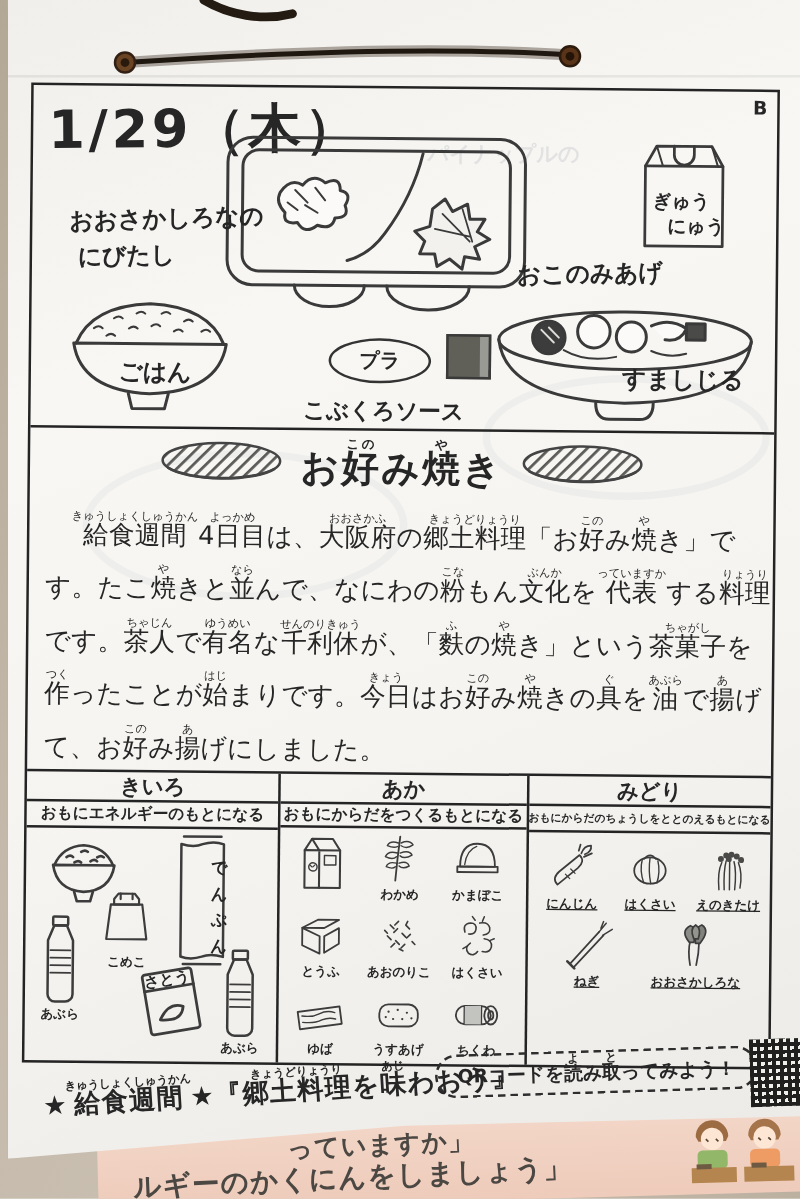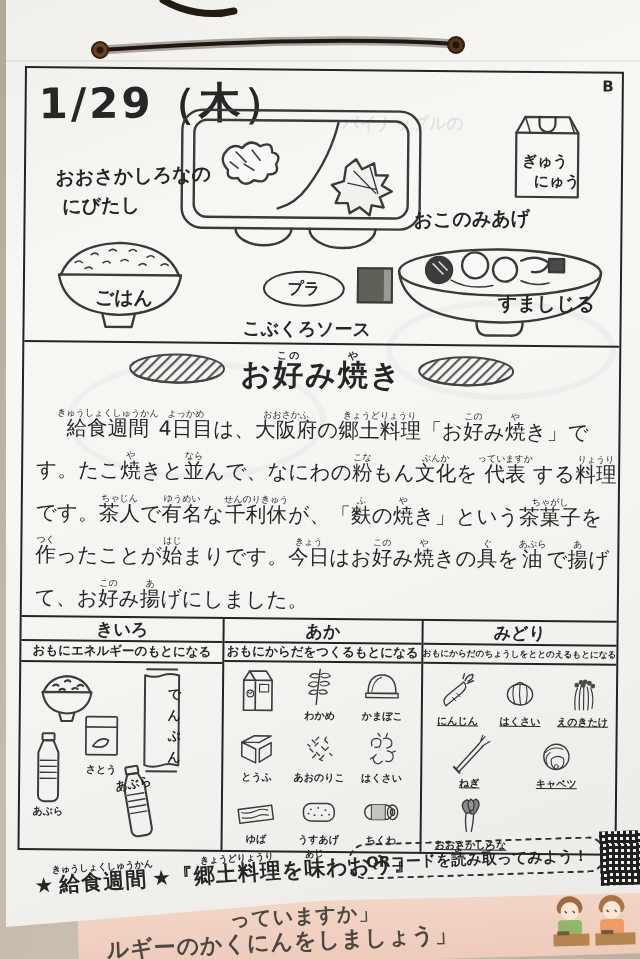--- a/index.html
+++ b/index.html
@@ -267,20 +267,30 @@
               <span class="fi-icon">
                 <svg viewBox="0 0 42 110" fill="none" stroke="#3c3c3c" stroke-width="2" stroke-linecap="round" stroke-linejoin="round">
                   <path d="M6 4 h30 M4 10 q10 3 17 0 q9 -3 17 0 v90 q-10 -3 -17 0 q-9 3 -17 0 z M6 106 h30"></path>
                 </svg>
               </span>
               <span class="fi-label">でんぷん</span>
             </div>
             <div class="food-item">
               <span class="fi-icon">
                 <svg viewBox="0 0 60 60" fill="none" stroke="#3c3c3c" stroke-width="2" stroke-linecap="round" stroke-linejoin="round">
+                  <path d="M22 6 h15 l4 5 v5 h-23 v-5 z"></path>
+                  <path d="M24 6 v5 M35 6 v5"></path>
+                  <path d="M15 16 h29 l4 32 h-37 z"></path>
+                </svg>
+              </span>
+              <span class="fi-label">こめこ</span>
+            </div>
+            <div class="food-item">
+              <span class="fi-icon">
+                <svg viewBox="0 0 60 60" fill="none" stroke="#3c3c3c" stroke-width="2" stroke-linecap="round" stroke-linejoin="round">
                   <rect x="12" y="8" width="36" height="44" rx="2"></rect>
                   <path d="M12 20 h36"></path>
                   <path d="M20 42 q8 -12 18 -7 q-2 8 -10 8 q-5 0 -8 -1 z"></path>
                 </svg>
               </span>
               <span class="fi-label">さとう</span>
             </div>
             <div class="food-item">
               <span class="fi-icon">
                 <svg viewBox="0 0 36 74" fill="none" stroke="#3c3c3c" stroke-width="2" stroke-linecap="round" stroke-linejoin="round">
@@ -455,30 +465,20 @@
                   <path d="M11 50 l33 -37 M16 53 l33 -36"></path>
                   <path d="M44 13 l8 -10 M48 17 l11 -7 M46 9 l3 -8" stroke-width="1.7"></path>
                   <path d="M8 47 l8 8" stroke-width="3"></path>
                 </svg>
               </span>
               <span class="fi-label">ねぎ</span>
             </div>
             <div class="food-item">
               <span class="fi-icon">
                 <svg viewBox="0 0 60 60" fill="none" stroke="#3c3c3c" stroke-width="2" stroke-linecap="round" stroke-linejoin="round">
-                  <circle cx="30" cy="31" r="18"></circle>
-                  <path d="M14 25 q10 -10 25 -5 M17 42 q-5 -10 4 -17 M30 49 q-9 -4 -7 -15 q8 -7 17 -1 q3 11 -7 16" stroke-width="1.6"></path>
-                  <circle cx="30" cy="45" r="3" stroke-width="1.4"></circle>
-                </svg>
-              </span>
-              <span class="fi-label">キャベツ</span>
-            </div>
-            <div class="food-item">
-              <span class="fi-icon">
-                <svg viewBox="0 0 60 60" fill="none" stroke="#3c3c3c" stroke-width="2" stroke-linecap="round" stroke-linejoin="round">
                   <path d="M24 50 q-3 -16 0 -28 M31 50 q3 -14 3 -26" stroke-width="2"></path>
                   <path d="M23 24 q-11 -13 1 -19 q9 3 4 19 z" fill="#8b8b88" stroke="#55555"></path>
                   <path d="M35 25 q12 -15 2 -21 q-9 3 -7 21 z" fill="#81817e"></path>
                   <path d="M28 20 q-5 -12 2 -16 q7 4 3 16 z" fill="#94948f"></path>
                 </svg>
               </span>
               <span class="fi-label">おおさかしろな</span>
             </div>
           </div>
       </div>

